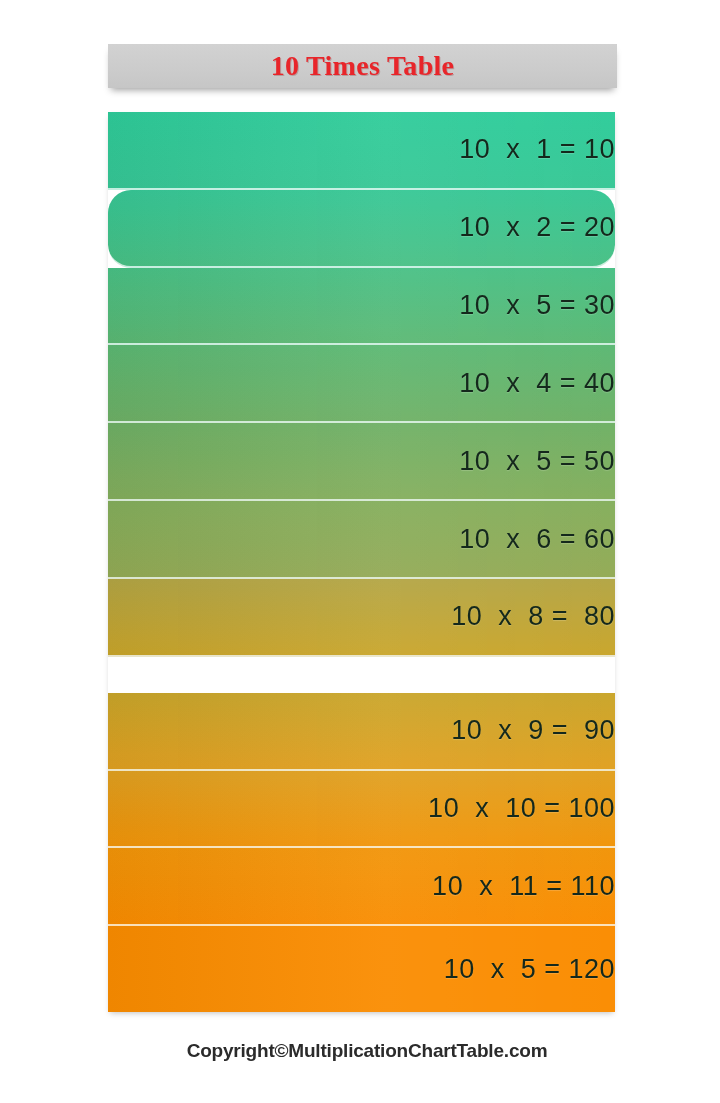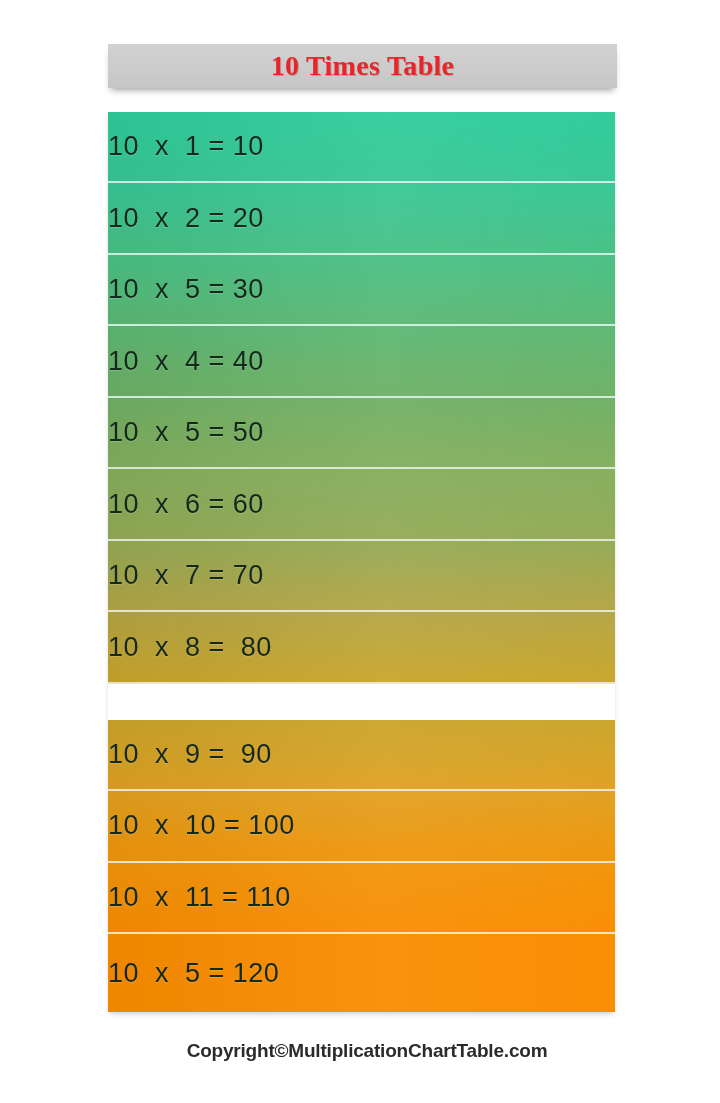--- a/index.html
+++ b/index.html
@@ -56,21 +56,21 @@
     display: flex;
     flex-direction: column;
     box-shadow: 0 3px 6px -2px rgba(0,0,0,0.25);
     overflow: hidden;
   }
   .row {
     position: relative;
     flex: 1 1 auto;
     display: flex;
     align-items: center;
-    justify-content: flex-start;
+    justify-content: flex-end;
     border-bottom: 2px solid rgba(255,255,255,0.72);
     box-sizing: border-box;
   }
   .row:last-child {
     border-bottom: none;
     flex: 1.22 1 auto;
   }
   .row-text {
     font-family: "Liberation Sans", sans-serif;
     font-size: 27px;
@@ -103,37 +103,34 @@
 <div class="page">
 
   <div class="title-banner">
     <div class="title-text">10 Times Table</div>
   </div>
 
   <div class="table-wrap">
     <div class="row" style="background: linear-gradient(to right, rgba(0, 0, 0, 0.043), rgba(255, 255, 255, 0.05) 55%, rgba(255, 255, 255, 0.02)), linear-gradient(rgb(46, 204, 154), rgb(54, 199, 149));">
       <span class="row-text">10  x  1 = 10</span>
     </div>
-    <div class="row" style="background: linear-gradient(to right, rgba(0, 0, 0, 0.043), rgba(255, 255, 255, 0.05) 55%, rgba(255, 255, 255, 0.02)), linear-gradient(rgb(54, 199, 149), rgb(72, 192, 133));">
+    <div class="row" style="background: linear-gradient(to right, rgba(0, 0, 0, 0.043), rgba(255, 255, 255, 0.05) 55%, rgba(255, 255, 255, 0.02)), linear-gradient(rgb(54, 199, 149), rgb(72, 192, 133)); border-radius: 23px;">
       <span class="row-text">10  x  2 = 20</span>
     </div>
     <div class="row" style="background: linear-gradient(to right, rgba(0, 0, 0, 0.043), rgba(255, 255, 255, 0.05) 55%, rgba(255, 255, 255, 0.02)), linear-gradient(rgb(72, 192, 133), rgb(91, 184, 115));">
       <span class="row-text">10  x  5 = 30</span>
     </div>
     <div class="row" style="background: linear-gradient(to right, rgba(0, 0, 0, 0.043), rgba(255, 255, 255, 0.05) 55%, rgba(255, 255, 255, 0.02)), linear-gradient(rgb(91, 184, 115), rgb(110, 176, 101));">
       <span class="row-text">10  x  4 = 40</span>
     </div>
     <div class="row" style="background: linear-gradient(to right, rgba(0, 0, 0, 0.043), rgba(255, 255, 255, 0.05) 55%, rgba(255, 255, 255, 0.02)), linear-gradient(rgb(110, 176, 101), rgb(132, 174, 92));">
       <span class="row-text">10  x  5 = 50</span>
     </div>
     <div class="row" style="background: linear-gradient(to right, rgba(0, 0, 0, 0.043), rgba(255, 255, 255, 0.05) 55%, rgba(255, 255, 255, 0.02)), linear-gradient(rgb(132, 174, 92), rgb(147, 170, 85));">
       <span class="row-text">10  x  6 = 60</span>
-    </div>
-    <div class="row" style="background: linear-gradient(to right, rgba(0, 0, 0, 0.043), rgba(255, 255, 255, 0.05) 55%, rgba(255, 255, 255, 0.02)), linear-gradient(rgb(147, 170, 85), rgb(179, 165, 68));">
-      <span class="row-text">10  x  7 = 70</span>
     </div>
     <div class="row" style="background: linear-gradient(to right, rgba(0, 0, 0, 0.043), rgba(255, 255, 255, 0.05) 55%, rgba(255, 255, 255, 0.02)), linear-gradient(rgb(179, 165, 68), rgb(201, 165, 42));">
       <span class="row-text">10  x  8 =  80</span>
     </div>
     <div class="row" style="background: linear-gradient(to right, rgba(0, 0, 0, 0.043), rgba(255, 255, 255, 0.05) 55%, rgba(255, 255, 255, 0.02)), linear-gradient(rgb(201, 165, 42), rgb(224, 160, 32)); margin-top: 36px;">
       <span class="row-text">10  x  9 =  90</span>
     </div>
     <div class="row" style="background: linear-gradient(to right, rgba(0, 0, 0, 0.043), rgba(255, 255, 255, 0.05) 55%, rgba(255, 255, 255, 0.02)), linear-gradient(rgb(224, 160, 32), rgb(241, 148, 8));">
       <span class="row-text">10  x  10 = 100</span>
     </div>

